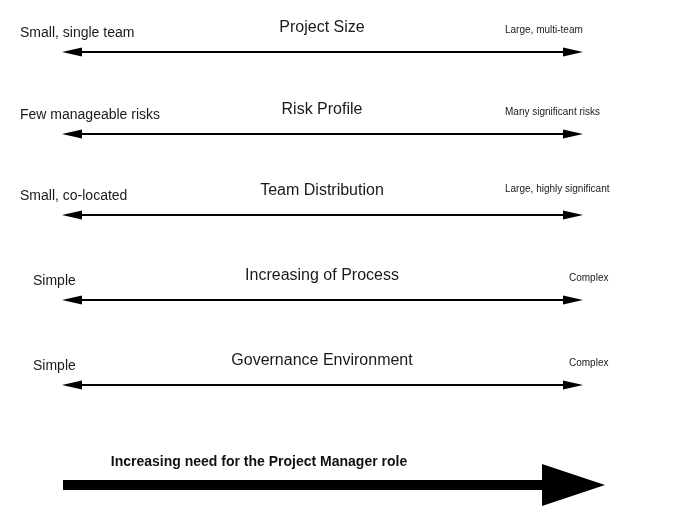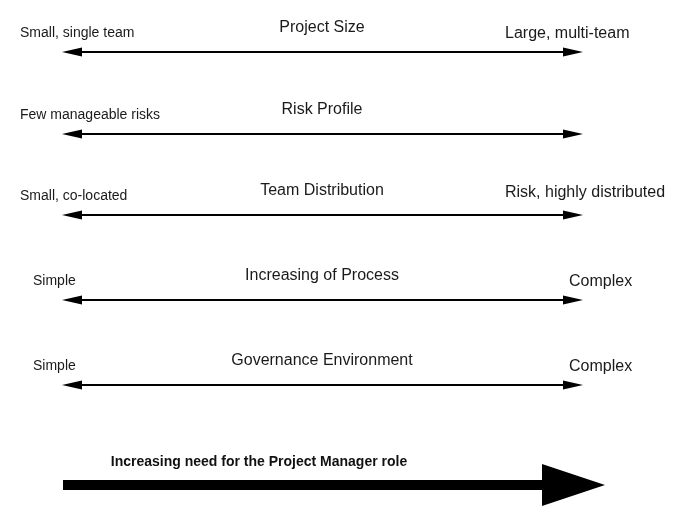--- a/index.html
+++ b/index.html
@@ -43,21 +43,21 @@
     top: 6px;
     font-size: 14px;
     white-space: nowrap;
     color: #1a1a1a;
     text-align: center;
   }
   .row-right {
     position: absolute;
     left: 505px;
     top: 6px;
-    font-size: 16px;
+    font-size: 10px;
     white-space: nowrap;
     color: #1a1a1a;
   }
   
   .row-4 .row-left,  .row-5 .row-left  { left: 33px; }
   .row-4 .row-right, .row-5 .row-right { left: 569px; }
   .row-3 .row-right { top: 2px; }
 
   .row-arrow {
     position: absolute;
@@ -100,31 +100,32 @@
     <svg class="row-arrow" viewBox="0 0 521 18">
       <line x1="16" y1="9" x2="505" y2="9" stroke="#000" stroke-width="2"></line>
       <polygon points="0,9 20,4.5 20,13.5" fill="#000"></polygon>
       <polygon points="521,9 501,4.5 501,13.5" fill="#000"></polygon>
     </svg>
   </div>
 
   <div class="row row-2">
     <span class="row-left">Few manageable risks</span>
     <span class="row-title">Risk Profile</span>
+    <span class="row-right">Many significant risks</span>
     <svg class="row-arrow" viewBox="0 0 521 18">
       <line x1="16" y1="9" x2="505" y2="9" stroke="#000" stroke-width="2"></line>
       <polygon points="0,9 20,4.5 20,13.5" fill="#000"></polygon>
       <polygon points="521,9 501,4.5 501,13.5" fill="#000"></polygon>
     </svg>
   </div>
 
   <div class="row row-3">
     <span class="row-left">Small, co-located</span>
     <span class="row-title">Team Distribution</span>
-    <span class="row-right">Risk, highly distributed</span>
+    <span class="row-right">Large, highly significant</span>
     <svg class="row-arrow" viewBox="0 0 521 18">
       <line x1="16" y1="9" x2="505" y2="9" stroke="#000" stroke-width="2"></line>
       <polygon points="0,9 20,4.5 20,13.5" fill="#000"></polygon>
       <polygon points="521,9 501,4.5 501,13.5" fill="#000"></polygon>
     </svg>
   </div>
 
   <div class="row row-4">
     <span class="row-left">Simple</span>
     <span class="row-title">Increasing of Process</span>

